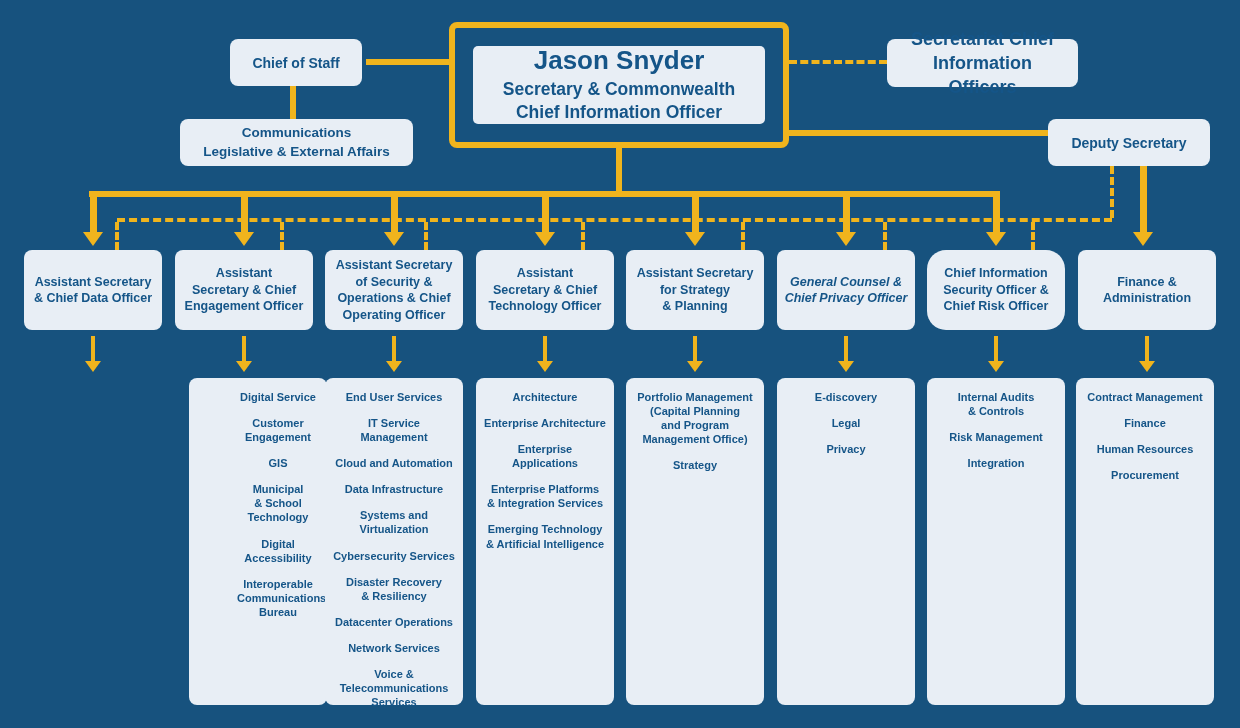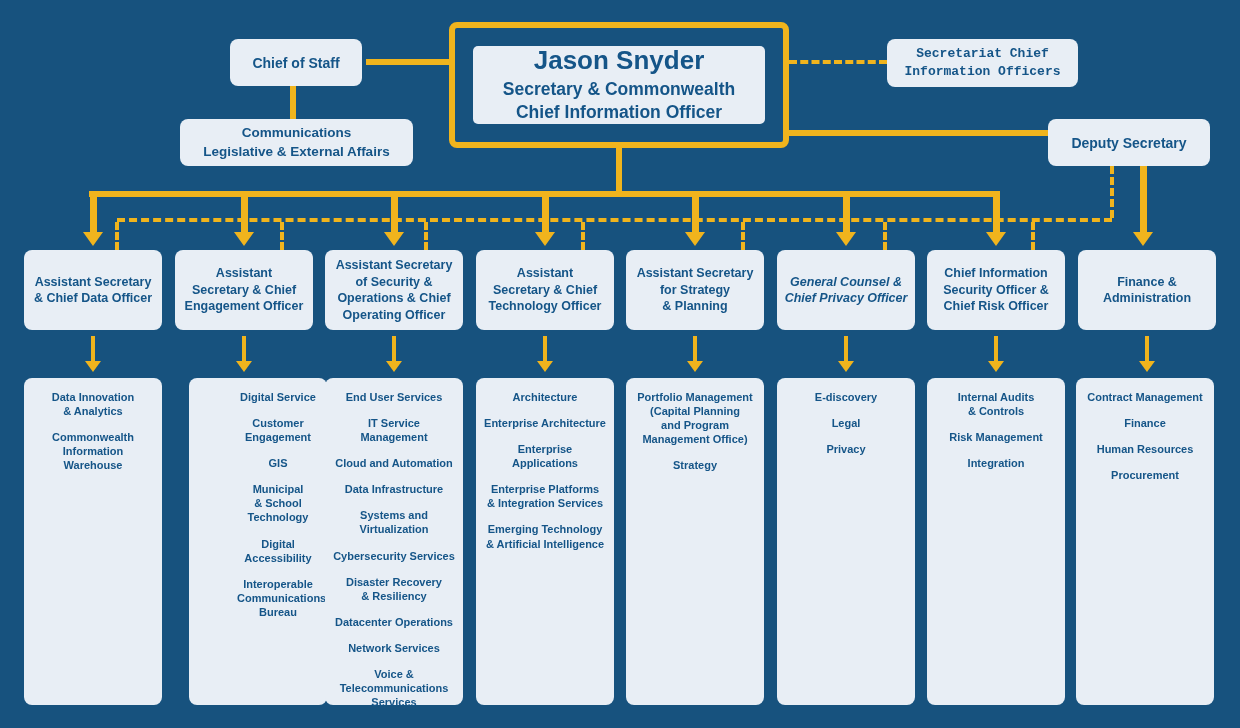--- a/index.html
+++ b/index.html
@@ -23,21 +23,21 @@
   }
   .secretary-inner {
     width:100%; height:100%; background:#E8EEF5; border-radius:5px;
     display:flex; flex-direction:column; align-items:center; justify-content:center;
     text-align:center; gap:3px;
   }
   .sec-name { font-size:26px; line-height:1.1; }
   .sec-role { font-size:17.5px; line-height:1.3; width:320px; text-wrap:balance; }
   .cos   { left:230px;  top:39px;  width:132px; height:47px; font-size:14px; }
   .comms { left:180px;  top:119px; width:233px; height:47px; font-size:13.5px; line-height:1.35; flex-direction:column; }
-  .sciso { left:887px;  top:39px;  width:191px; height:48px; font-size:13px; line-height:1.35; padding:0 14px;font-family:Liberation Mono, monospace; }
+  .sciso { left:887px;  top:39px;  width:191px; height:48px; font-size:18px; line-height:1.35; padding:0 14px; }
   .depsec{ left:1048px; top:119px; width:162px; height:47px; font-size:14px; }
   
   .hdr  { top:250px; width:138px; height:80px; font-size:12.5px; line-height:1.32; padding:0 7px; }
   .list {
     top:378px; width:138px; height:327px; font-size:11px; line-height:1.28;
     flex-direction:column; align-items:center; justify-content:flex-start;
     gap:12px; padding:12px 8px;
   }
   .list .li { width:100%; text-wrap:balance; }
   
@@ -129,31 +129,27 @@
     </div>
   <div class="box hdr" style="left:476px;">
       <div class="ttl">Assistant Secretary &amp; Chief Technology Officer</div>
     </div>
   <div class="box hdr" style="left:626px;">
       <div class="ttl">Assistant Secretary for Strategy &amp; Planning</div>
     </div>
   <div class="box hdr" style="left:777px;font-style:italic;">
       <div class="ttl">General Counsel &amp; Chief Privacy Officer</div>
     </div>
-  <div class="box hdr" style="left:927px;">
+  <div class="box hdr" style="left:927px;border-radius:19px;">
       <div class="ttl">Chief Information Security Officer &amp; Chief Risk Officer</div>
     </div>
   <div class="box hdr" style="left:1078px;">
       <div class="ttl">Finance &amp; Administration</div>
     </div>
 
-  <div class="box list" style="left:24px;">
-      <div class="li">Data Innovation &amp; Analytics</div>
-      <div class="li">Commonwealth Information Warehouse</div>
-    </div>
   <div class="box list" style="left:189px;padding-left:48px;">
       <div class="li">Digital Service</div>
       <div class="li">Customer Engagement</div>
       <div class="li">GIS</div>
       <div class="li">Municipal &amp; School Technology</div>
       <div class="li">Digital Accessibility</div>
       <div class="li">Interoperable Communications Bureau</div>
     </div>
   <div class="box list" style="left:325px;">
       <div class="li">End User Services</div>

